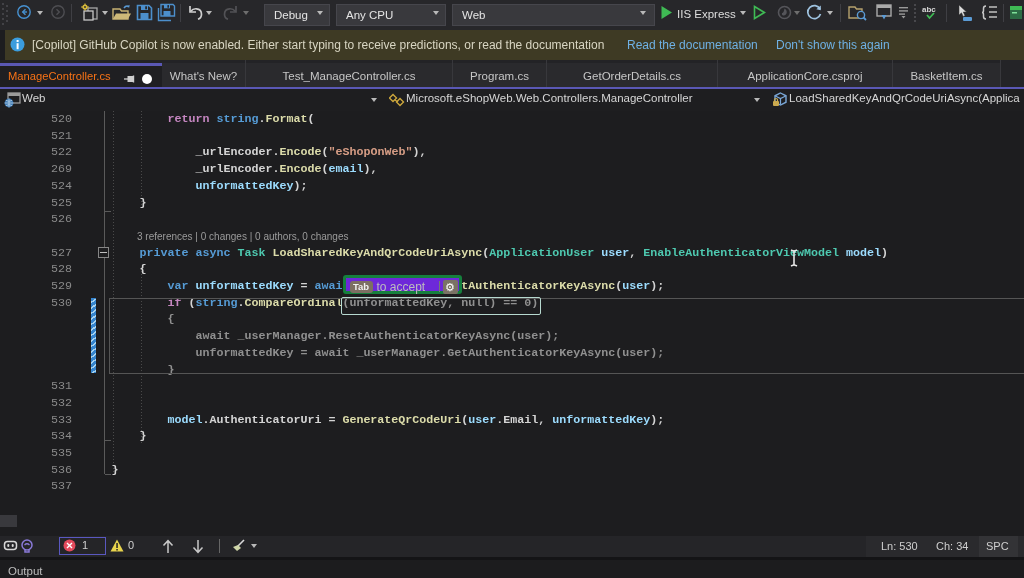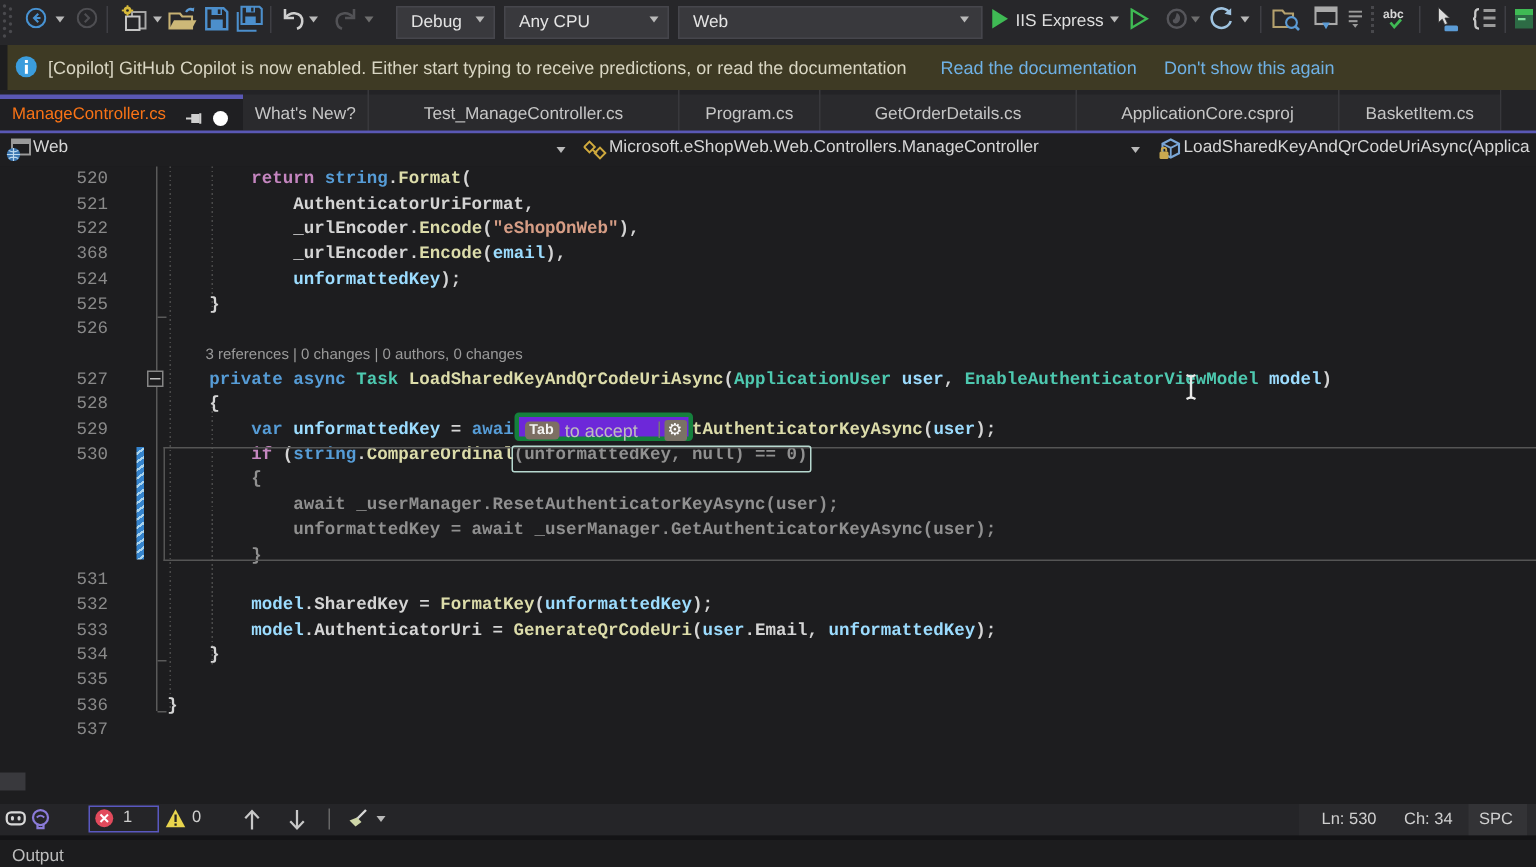--- a/index.html
+++ b/index.html
@@ -273,24 +273,23 @@
   <div class="guide" style="left:140.5px;top:160px;height:172px;"></div>
 
   <div class="abs" style="left:103.5px;top:0;width:1px;height:363px;background:#5a5a5a;"></div>
   <div class="abs" style="left:104.5px;top:100px;width:6px;height:1px;background:#5a5a5a;"></div>
   <div class="abs" style="left:104.5px;top:329px;width:6px;height:1px;background:#5a5a5a;"></div>
   <div class="abs" style="left:104.5px;top:363px;width:6px;height:1px;background:#5a5a5a;"></div>
 
   <div class="ln" style="top:0;">520</div>
     <div class="row" style="top:0;"><span class="code" style="left:167.5px;"><span class="c">return</span> <span class="k">string</span>.<span class="m">Format</span>(</span></div>
   <div class="ln" style="top:16.7px;">521</div>
-    <div class="row" style="top:16.7px;"><span class="code" style="left:195.5px;">AuthenticatorUriFormat,</span></div>
   <div class="ln" style="top:33.4px;">522</div>
     <div class="row" style="top:33.4px;"><span class="code" style="left:195.5px;">_urlEncoder.<span class="m">Encode</span>(<span class="s">"eShopOnWeb"</span>),</span></div>
-  <div class="ln" style="top:50.1px;">368</div>
+  <div class="ln" style="top:50.1px;">269</div>
     <div class="row" style="top:50.1px;"><span class="code" style="left:195.5px;">_urlEncoder.<span class="m">Encode</span>(<span class="p">email</span>),</span></div>
   <div class="ln" style="top:66.8px;">524</div>
     <div class="row" style="top:66.8px;"><span class="code" style="left:195.5px;"><span class="p">unformattedKey</span>);</span></div>
   <div class="ln" style="top:83.5px;">525</div>
     <div class="row" style="top:83.5px;"><span class="code" style="left:139.5px;">}</span></div>
   <div class="ln" style="top:100.2px;">526</div>
   <div class="abs" style="left:137px;top:120px;font-size:10px;color:#9b9b9b;">3 references | 0 changes | 0 authors, 0 changes</div>
   <div class="ln" style="top:133.6px;">527</div>
     <div class="row" style="top:133.6px;"><span class="code" style="left:139.5px;"><span class="k">private</span> <span class="k">async</span> <span class="t">Task</span> <span class="m">LoadSharedKeyAndQrCodeUriAsync</span>(<span class="t">ApplicationUser</span> <span class="p">user</span>, <span class="t">EnableAuthenticatorViewModel</span> <span class="p">model</span>)</span></div>
   <div class="ln" style="top:150.3px;">528</div>
@@ -298,21 +297,20 @@
   <div class="ln" style="top:167px;">529</div>
     <div class="row" style="top:167px;"><span class="code" style="left:167.5px;"><span class="k">var</span> <span class="p">unformattedKey</span> = <span class="k">await</span> _userManager.<span class="m">GetAuthenticatorKeyAsync</span>(<span class="p">user</span>);</span></div>
   <div class="ln" style="top:183.7px;">530</div>
     <div class="row" style="top:183.7px;"><span class="code" style="left:167.5px;"><span class="c">if</span> (<span class="k">string</span>.<span class="m">CompareOrdinal</span><span class="g">(unformattedKey, null) == 0)</span></span></div>
   <div class="row" style="top:200.4px;"><span class="code g" style="left:167.5px;">{</span></div>
   <div class="row" style="top:217.1px;"><span class="code g" style="left:195.5px;">await _userManager.ResetAuthenticatorKeyAsync(user);</span></div>
   <div class="row" style="top:233.8px;"><span class="code g" style="left:195.5px;">unformattedKey = await _userManager.GetAuthenticatorKeyAsync(user);</span></div>
   <div class="row" style="top:250.5px;"><span class="code g" style="left:167.5px;">}</span></div>
   <div class="ln" style="top:267.2px;">531</div>
   <div class="ln" style="top:283.9px;">532</div>
-    <div class="row" style="top:283.9px;"><span class="code" style="left:167.5px;"><span class="p">model</span>.SharedKey = <span class="m">FormatKey</span>(<span class="p">unformattedKey</span>);</span></div>
   <div class="ln" style="top:300.6px;">533</div>
     <div class="row" style="top:300.6px;"><span class="code" style="left:167.5px;"><span class="p">model</span>.AuthenticatorUri = <span class="m">GenerateQrCodeUri</span>(<span class="p">user</span>.Email, <span class="p">unformattedKey</span>);</span></div>
   <div class="ln" style="top:317.3px;">534</div>
     <div class="row" style="top:317.3px;"><span class="code" style="left:139.5px;">}</span></div>
   <div class="ln" style="top:334px;">535</div>
   <div class="ln" style="top:350.7px;">536</div>
     <div class="row" style="top:350.7px;"><span class="code" style="left:111.5px;">}</span></div>
   <div class="ln" style="top:367.4px;">537</div>
 
   <div class="abs" style="left:98px;top:136px;width:11px;height:11px;background:#1d1d1f;border:1px solid #868686;box-sizing:border-box;"></div>

